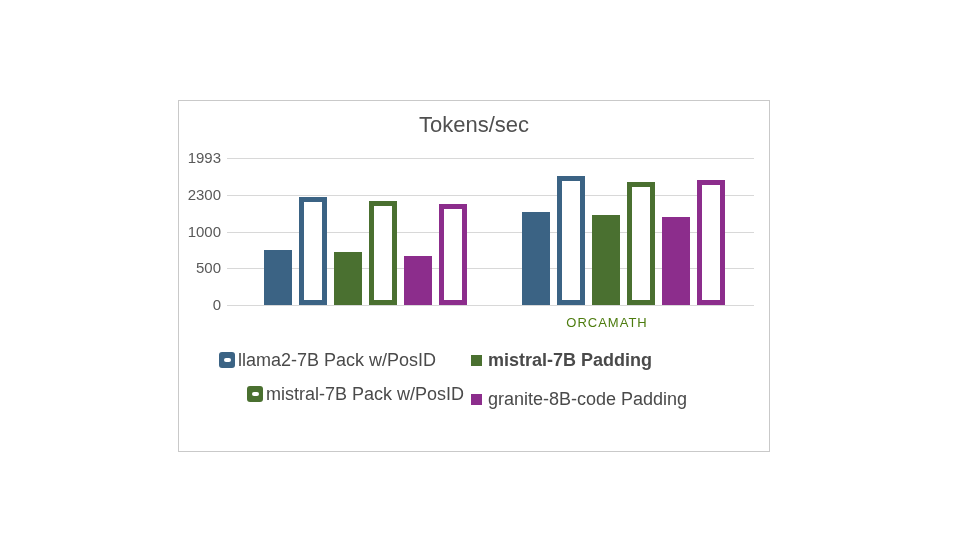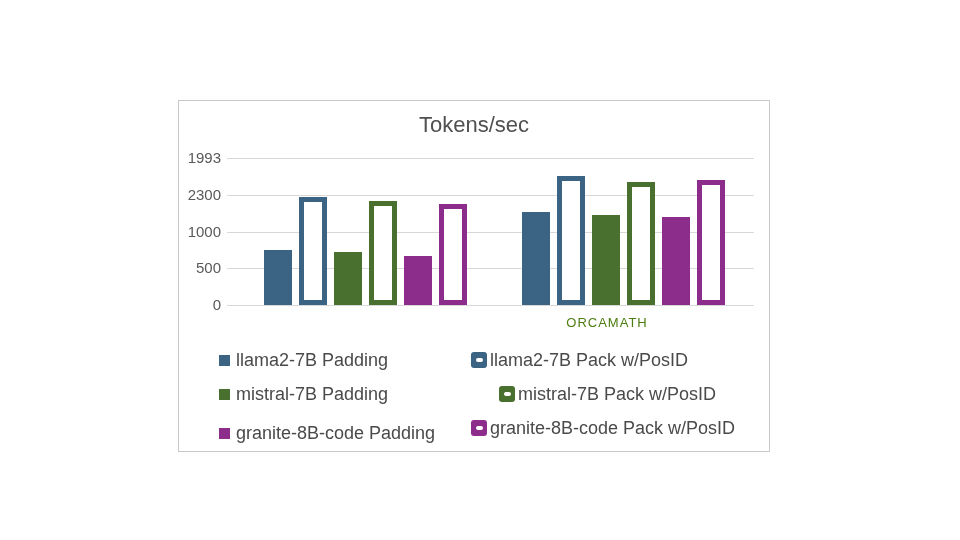--- a/index.html
+++ b/index.html
@@ -133,38 +133,30 @@
         <div class="bar solid" style="left: 342.5px; width: 28px; top: 111.39px; height: 92.61px; background: rgb(59, 99, 132);"></div>
         <div class="bar outline" style="left: 377.5px; width: 28px; top: 74.64px; height: 129.36px; border: 5px solid rgb(59, 99, 132);"></div>
         <div class="bar solid" style="left: 412.5px; width: 28px; top: 114.33px; height: 89.67px; background: rgb(74, 112, 48);"></div>
         <div class="bar outline" style="left: 447.5px; width: 28px; top: 81.255px; height: 122.745px; border: 5px solid rgb(74, 112, 48);"></div>
         <div class="bar solid" style="left: 482.5px; width: 28px; top: 115.8px; height: 88.2px; background: rgb(140, 45, 140);"></div>
         <div class="bar outline" style="left: 517.5px; width: 28px; top: 79.05px; height: 124.95px; border: 5px solid rgb(140, 45, 140);"></div>
         <div class="catlabel" style="left: 358px; width: 140px; top: 214px; color: #4d7c0f;">ORCAMATH</div>
       </div>
     <div class="legend" id="legend">
         <div class="legend-item" style="color: rgb(74, 74, 74);">
-          <span class="swatch-solid" style="background: rgb(59, 99, 132);"></span>
-          <span>llama2-7B Padding</span>
-        </div>
-        <div class="legend-item" style="color: rgb(74, 74, 74);">
           <span class="swatch-outline" style="background: rgb(59, 99, 132);"></span>
           <span>llama2-7B Pack w/PosID</span>
         </div>
-        <div class="legend-item" style="color: rgb(74, 74, 74);">
+        <div class="legend-item" style="color: rgb(74, 74, 74); font-weight: bold;">
           <span class="swatch-solid" style="background: rgb(74, 112, 48);"></span>
           <span>mistral-7B Padding</span>
         </div>
         <div class="legend-item" style="color: rgb(74, 74, 74); margin-left: 28px;">
           <span class="swatch-outline" style="background: rgb(74, 112, 48);"></span>
           <span>mistral-7B Pack w/PosID</span>
         </div>
         <div class="legend-item" style="color: rgb(74, 74, 74); margin-top: 11px;">
           <span class="swatch-solid" style="background: rgb(140, 45, 140);"></span>
           <span>granite-8B-code Padding</span>
         </div>
-        <div class="legend-item" style="color: rgb(74, 74, 74);">
-          <span class="swatch-outline" style="background: rgb(140, 45, 140);"></span>
-          <span>granite-8B-code Pack w/PosID</span>
-        </div>
       </div>
   </div>
 </div>
 
 </body></html>

